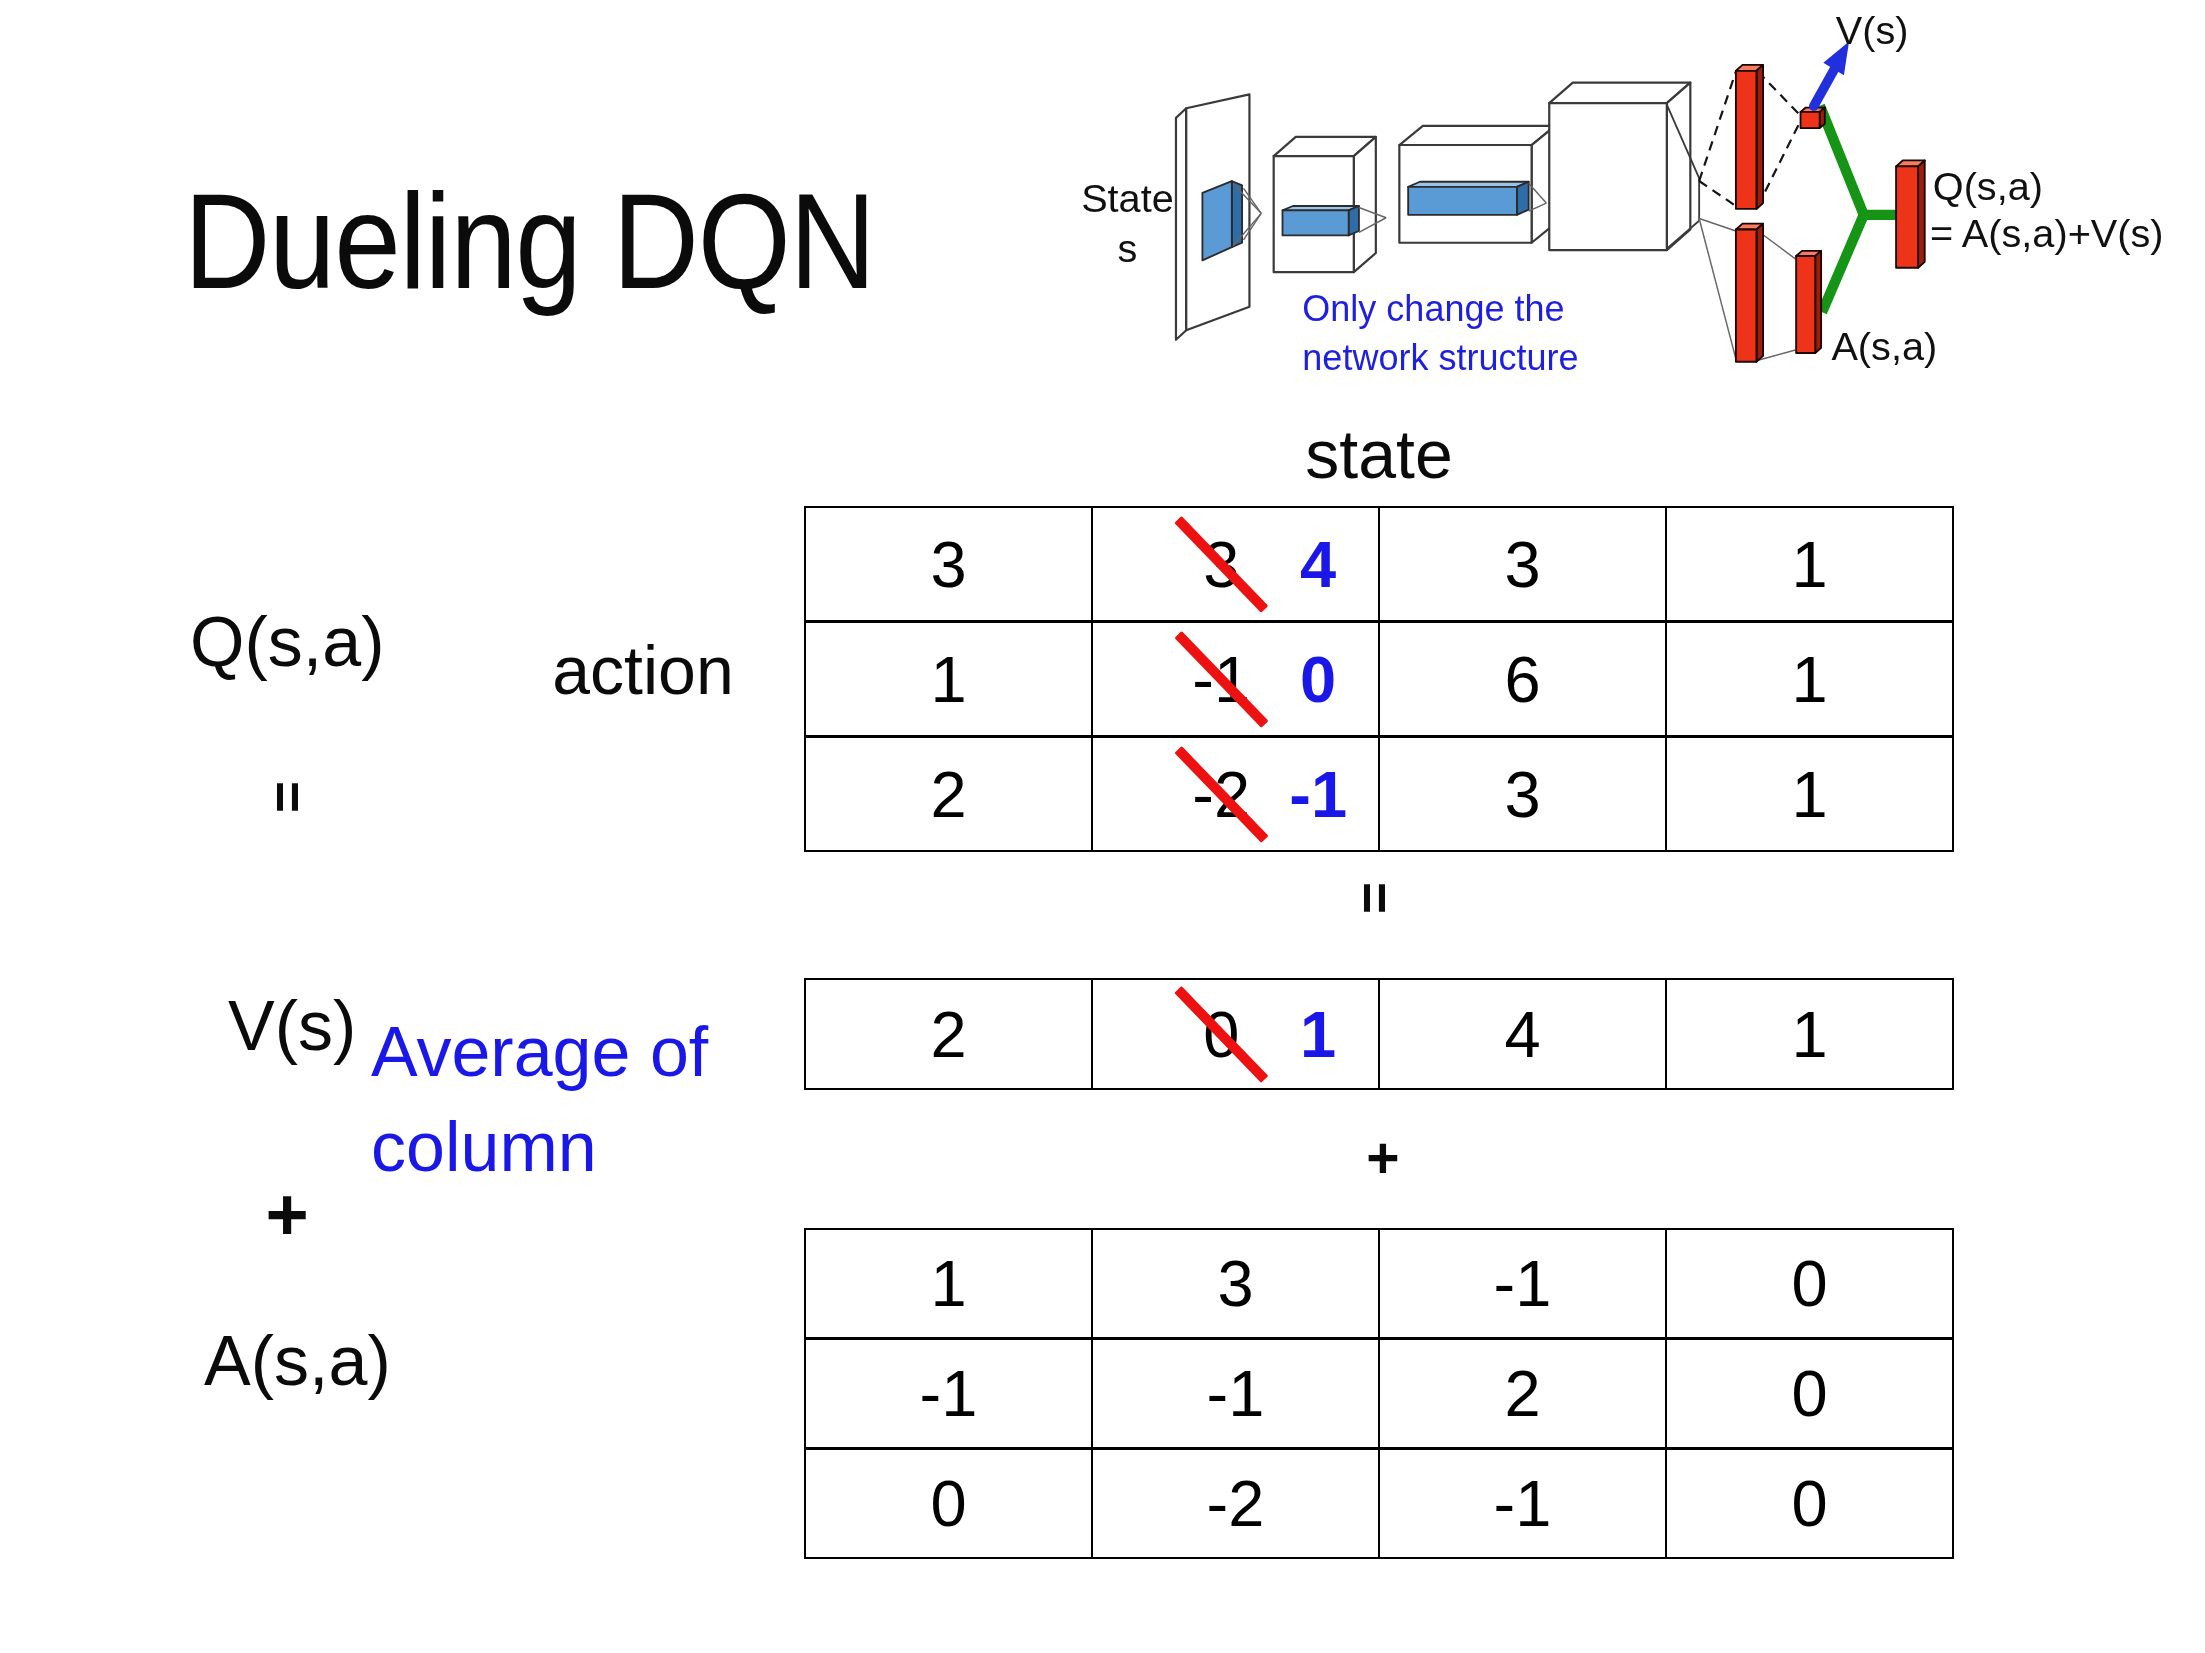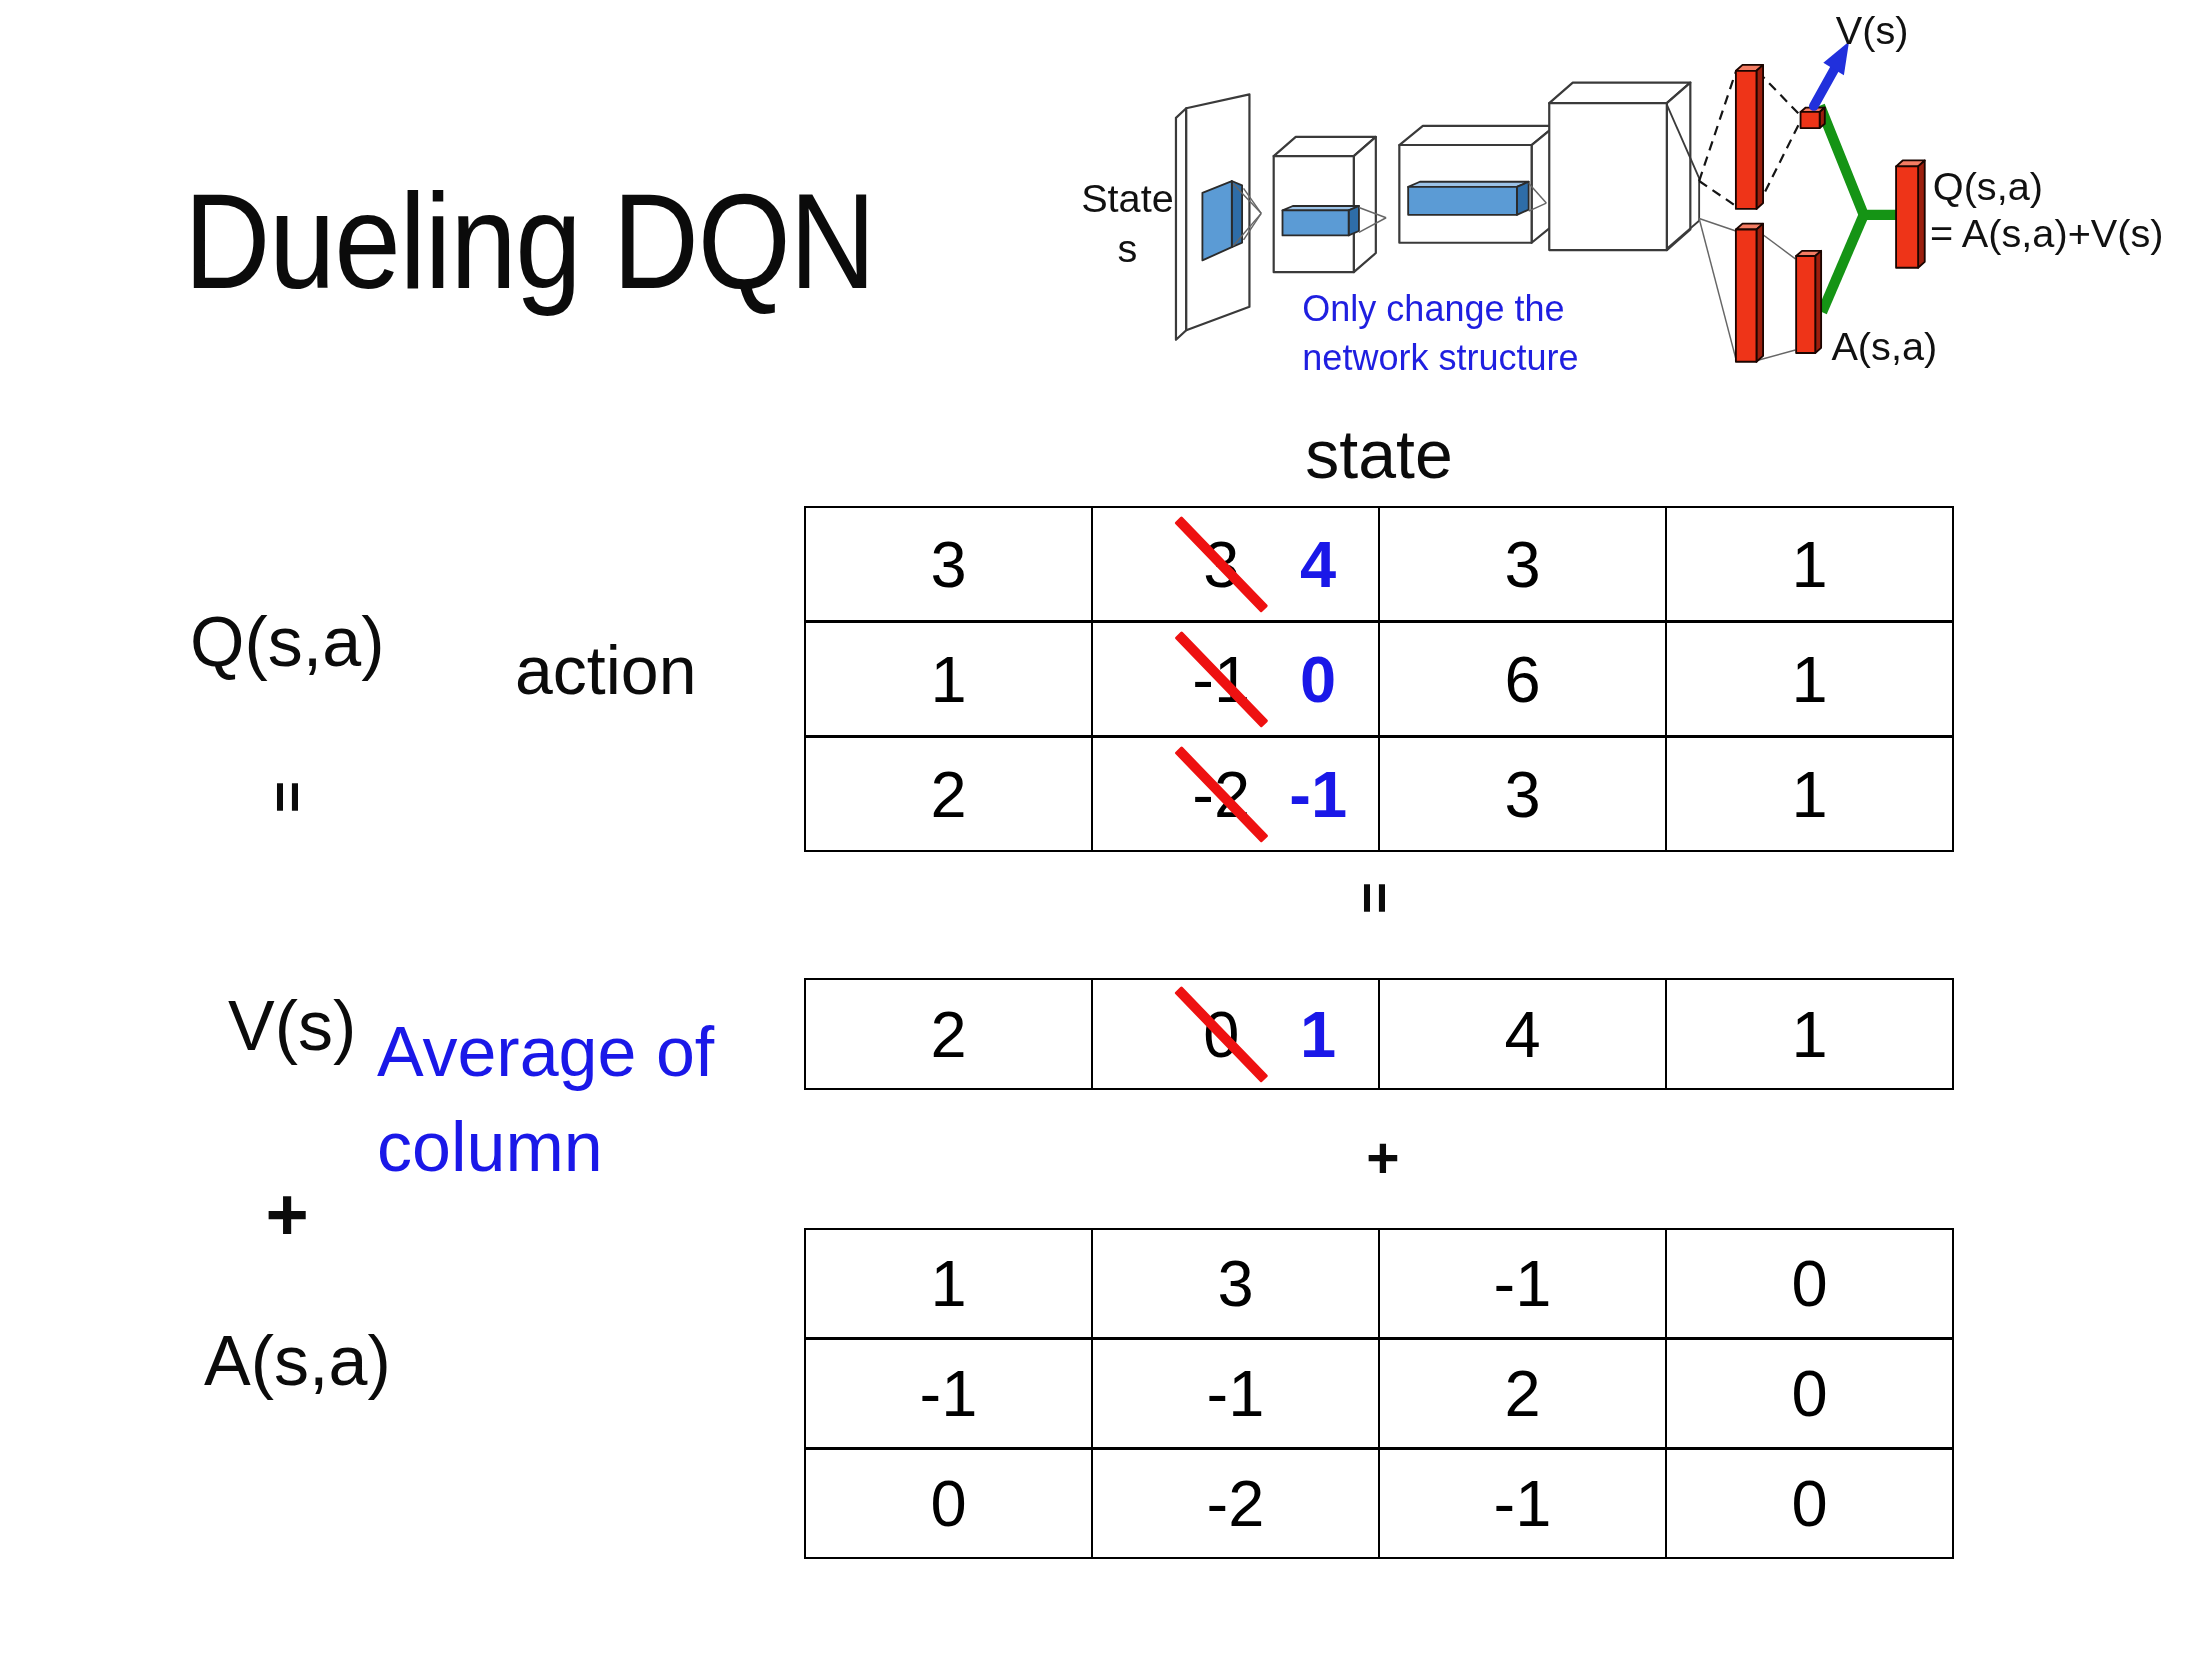--- a/index.html
+++ b/index.html
@@ -10,25 +10,25 @@
   .abs{position:absolute;}
   .title{
     left:184px; top:163px; font-size:136px; font-weight:400; letter-spacing:-1.5px;
     transform:scaleX(0.88); transform-origin:left top; white-space:nowrap; color:#0b0b0b;
   }
   .lbl{white-space:nowrap;}
   .lbl-95{font-size:70px;}
   .lbl-92{font-size:68px;}
   .blue-note{color:var(--blue); font-size:70px; line-height:1.36; white-space:nowrap;}
   .q-label{left:190px; top:602px;}
-  .action-label{left:515px; top:631px; width:256px; text-align:left;}
+  .action-label{left:515px; top:631px; width:256px; text-align:center;}
   .state-label{left:804px; top:415px; width:1150px; text-align:center;}
   .v-label{left:228px; top:986px;}
   .a-label{left:204px; top:1321px;}
-  .avg-note{left:371px; top:1005px;margin-left:6px;}
+  .avg-note{left:371px; top:1005px;}
   .sum-note{left:371px; top:1406px;}
   .rot-eq{
     font-size:55px; font-weight:700;
     transform:translate(-50%,-50%) rotate(90deg);
   }
   .eq-left{left:288px; top:797px;}
   .eq-mid{left:1375px; top:898px;}
   .plus{font-weight:600; transform:translate(-50%,-50%);}
   .plus-left{left:287px; top:1214px; font-size:74px;}
   .plus-mid{left:1383px; top:1158px; font-size:57px; font-weight:700;}

